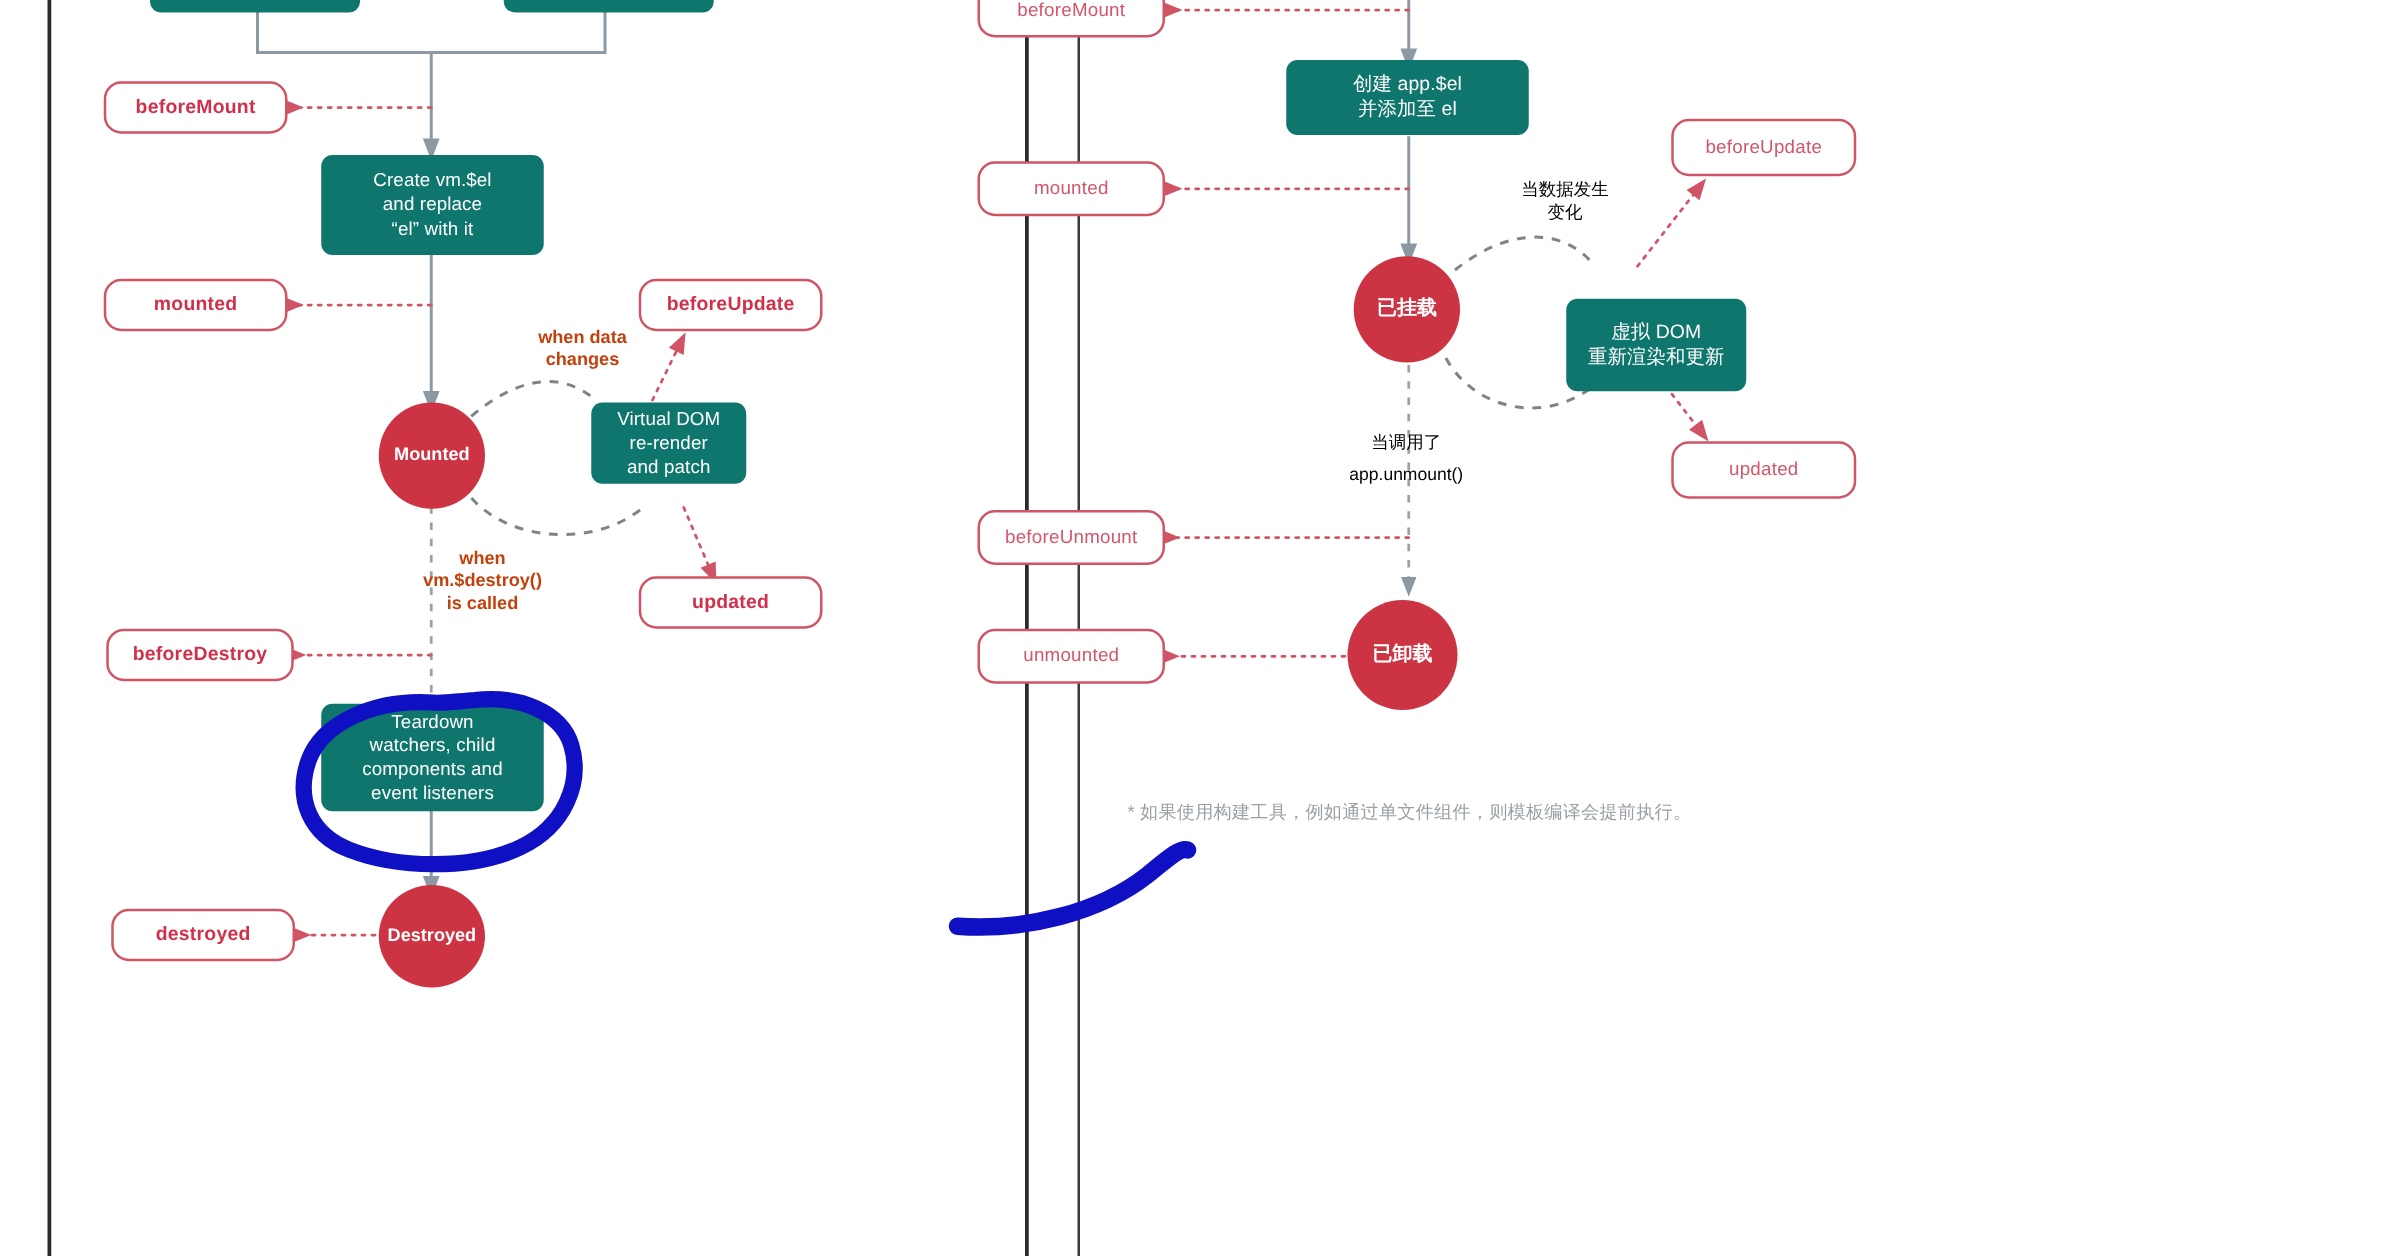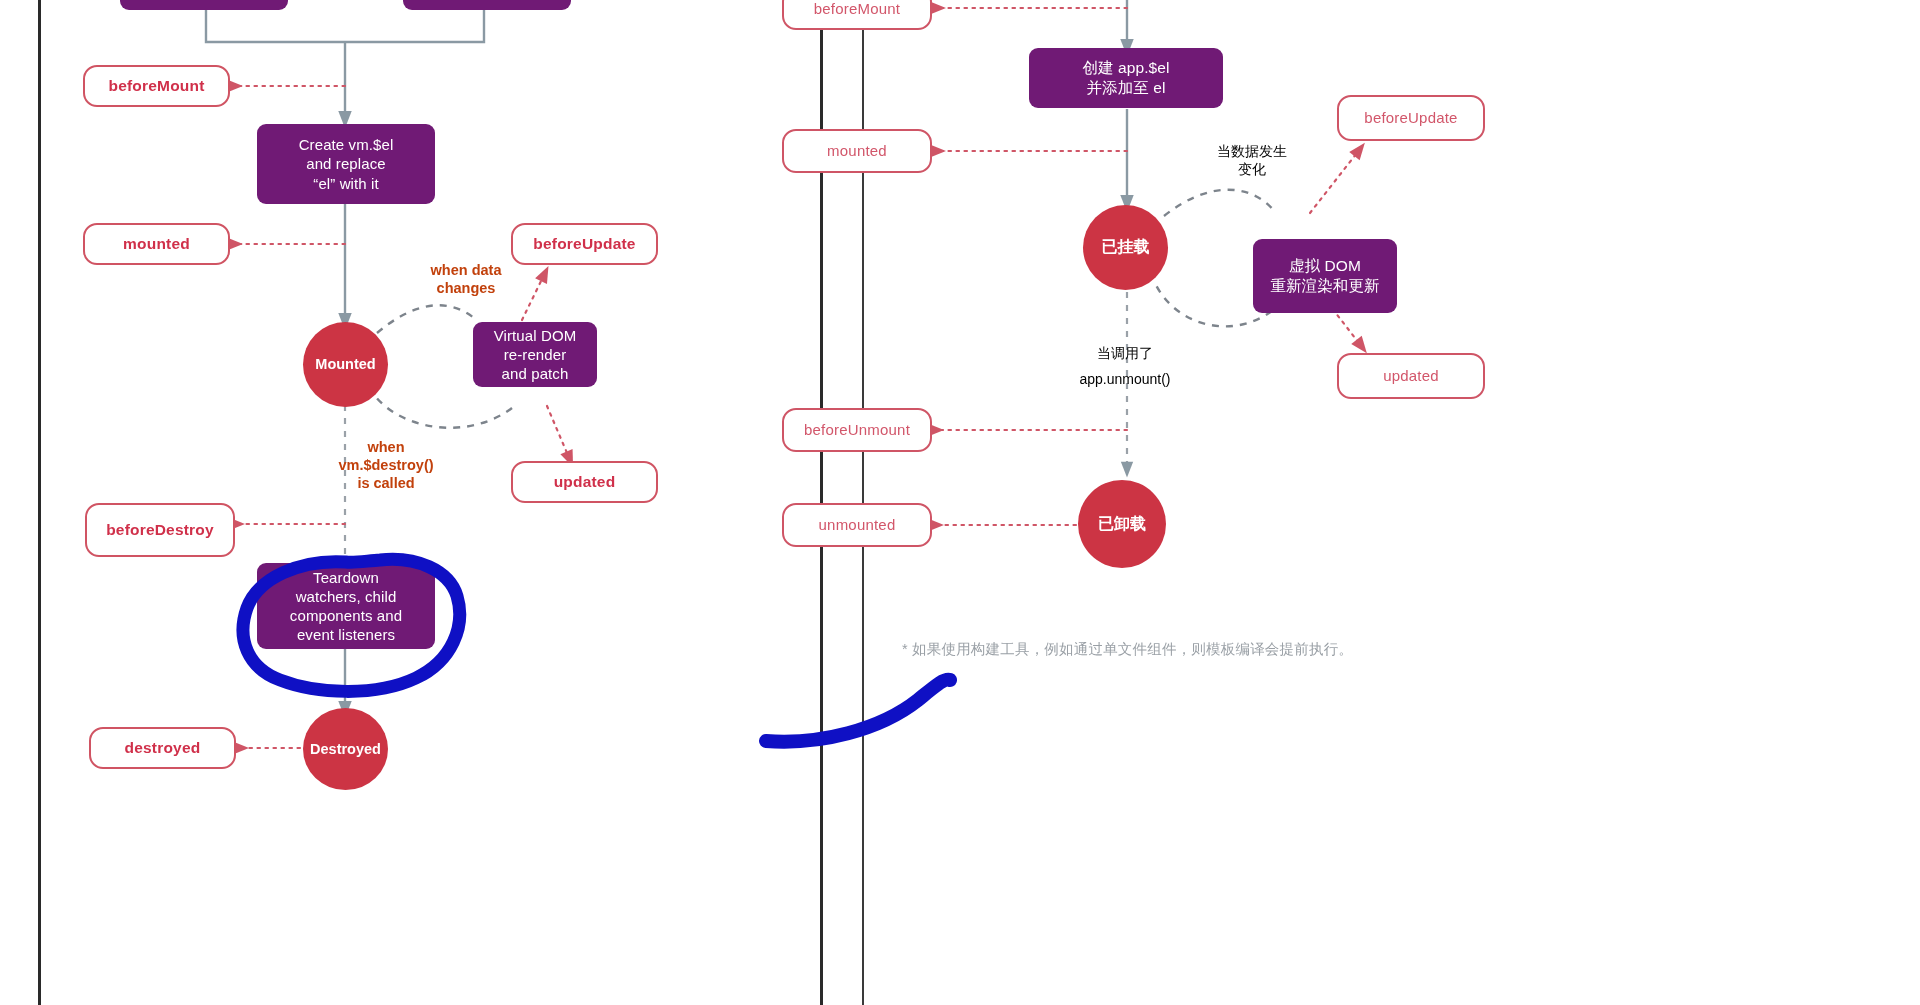--- a/index.html
+++ b/index.html
@@ -18,21 +18,21 @@
   .panel { position: absolute; top: 0; height: 1005px; }
   #panel-left  { left: 41px;  width: 782px; }
   #panel-right { left: 867px; width: 1053px; }
 
   
   .node { position: absolute; display: flex; align-items: center;
           justify-content: center; text-align: center; line-height: 1.28; }
 
   
   .green {
-    background: #701a75;
+    background: #0f766e;
     color: #ffffff;
     border-radius: 9px;
     font-size: 15px;
     font-weight: 400;
     padding: 6px 8px;
     letter-spacing: .1px;
   }
   .green.cjk { font-size: 15.5px; }
 
   
@@ -192,21 +192,21 @@
     </div>
 
     <div class="caption" style="left:272px; top:438px; width:146px;">
       <span>when</span><br>
       <span>vm.$destroy()</span><br>
       <span>is called</span>
     </div>
 
     <div class="node hook" style="left:470px; top:461px; width:147px; height:42px;">updated</div>
 
-    <div class="node hook" style="left:44px; top:503px; width:150px; height:54px;">beforeDestroy</div>
+    <div class="node hook" style="left:44px; top:503px; width:150px; height:42px;">beforeDestroy</div>
 
     <div class="node green" style="left:216px; top:563px; width:178px; height:86px;">
       <span>
         <span>Teardown</span><br>
         <span>watchers, child</span><br>
         <span>components and</span><br>
         <span>event listeners</span>
       </span>
     </div>
 

